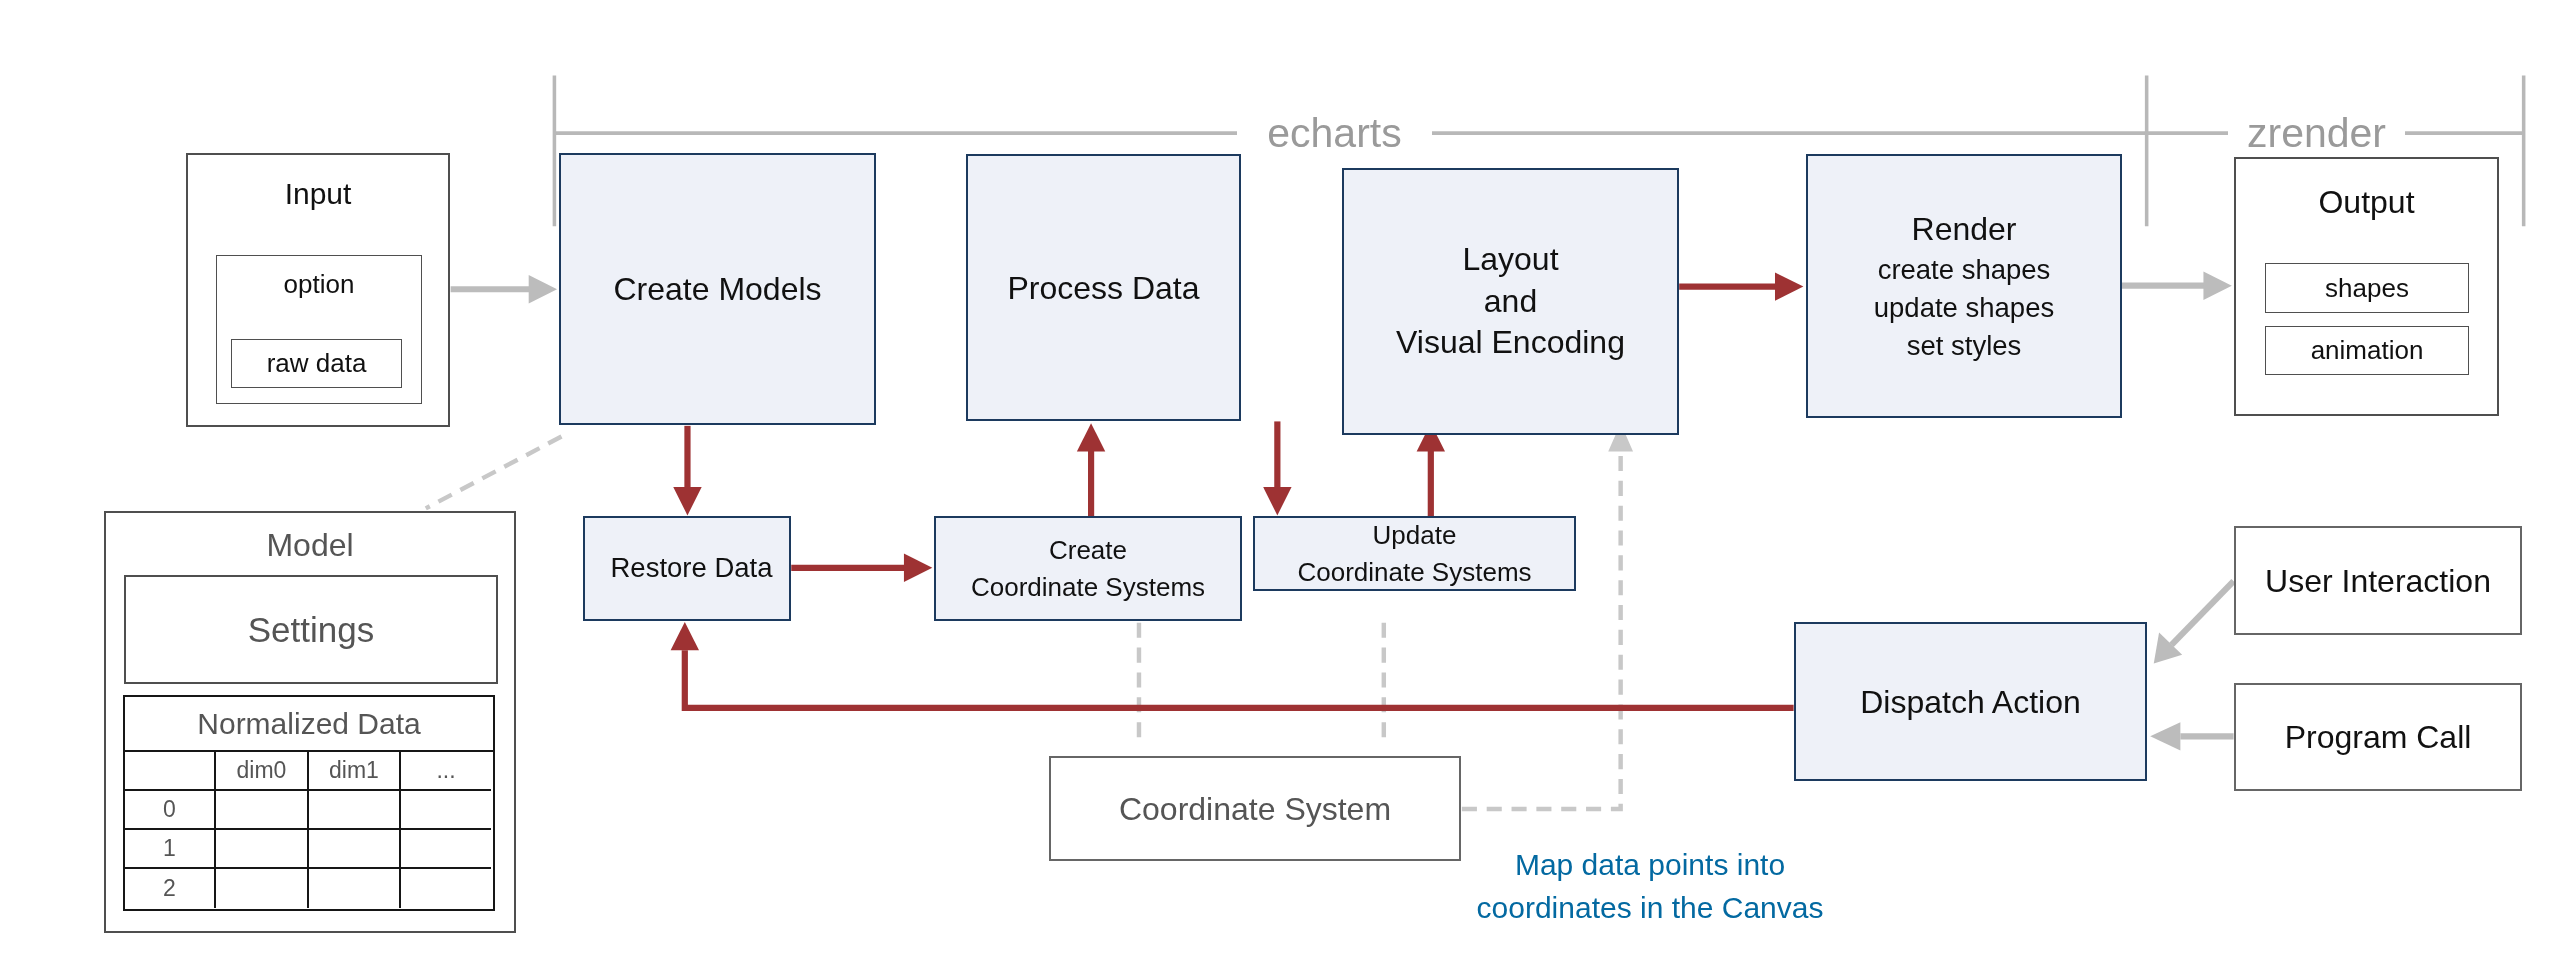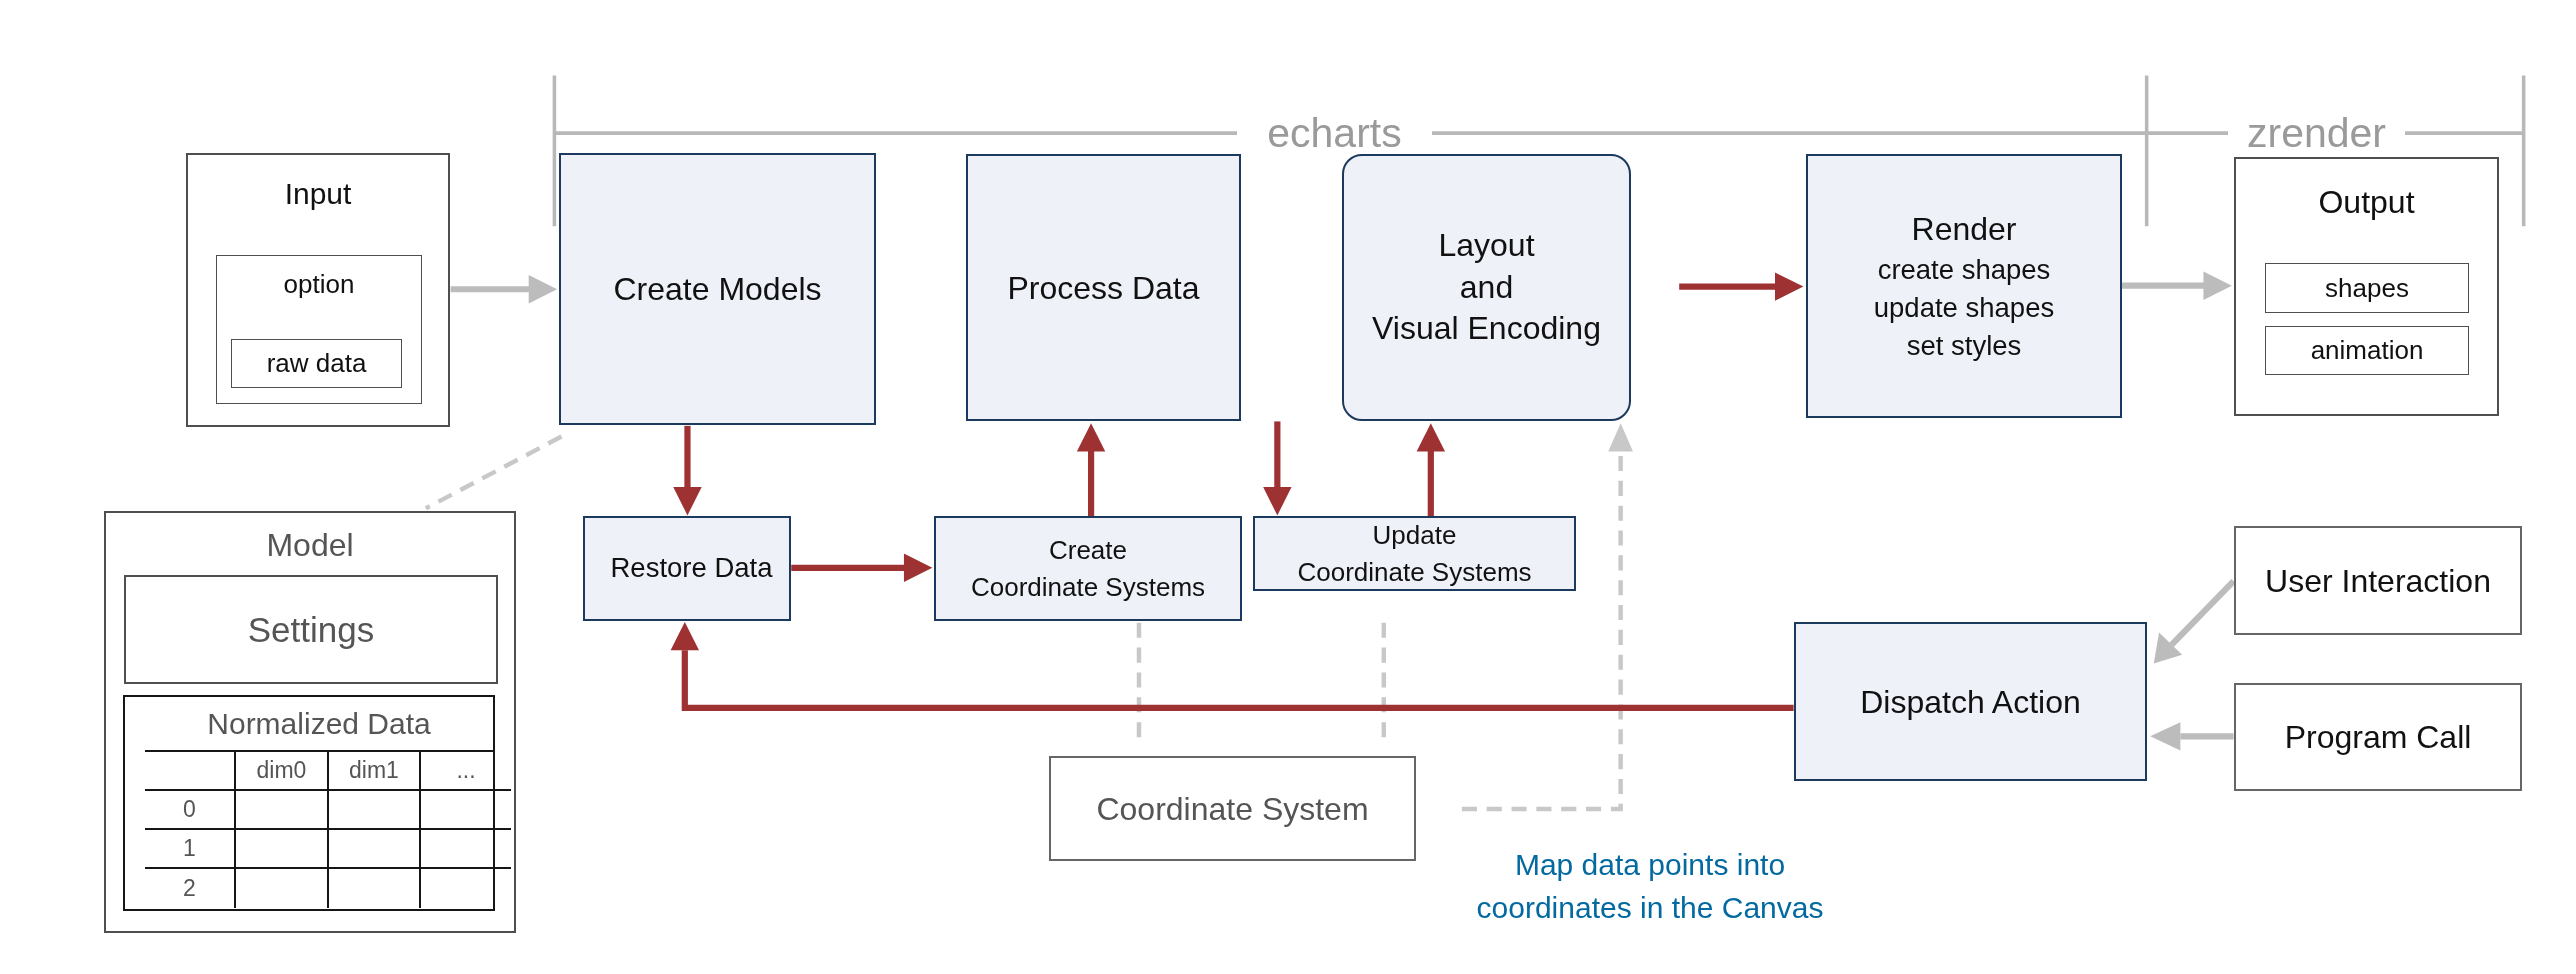--- a/index.html
+++ b/index.html
@@ -11,21 +11,21 @@
   .white{background:#ffffff;border:2.7px solid #4f4f4f;}
   .white-lt{background:#ffffff;border:2.7px solid #666666;}
   .inner{background:#ffffff;border:1.8px solid #4f4f4f;}
   .title-top{justify-content:flex-start;}
   .f36{font-size:32px;} .f34{font-size:30px;} .f31{font-size:27.5px;} .f29{font-size:26px;}
   .gray-text{color:#555;}
   .bracket-label{position:absolute;background:#ffffff;color:#9a9a9a;font-size:41px;
                  text-align:center;line-height:62px;}
   .annot{position:absolute;color:#0369a1;font-size:30px;text-align:center;line-height:43px;}
   
-  .ntable{position:absolute;box-sizing:border-box;border:2.7px solid #161616;background:#fff;padding-left:20px;}
+  .ntable{position:absolute;box-sizing:border-box;border:2.7px solid #161616;background:#fff;}
   .ntable-header{box-sizing:border-box;height:55px;border-bottom:2.7px solid #161616;
                  display:flex;align-items:center;justify-content:center;
                  color:#555;font-size:30px;}
   .ngrid{display:grid;grid-template-columns:91px 93px 92px 90px;grid-auto-rows:39px;}
   .ngrid > div{box-sizing:border-box;border-right:2.7px solid #161616;border-bottom:2.7px solid #161616;
                display:flex;align-items:center;justify-content:center;color:#555;font-size:23px;}
   .ngrid > div:nth-child(4n){border-right:none;}
   .ngrid > div.lastrow{border-bottom:none;}
   svg{position:absolute;left:0;top:0;}
 </style>
@@ -94,21 +94,21 @@
   </div>
 
   <div class="box blue f36" style="left:559px;top:153px;width:317px;height:272px;">
     <div>Create Models</div>
   </div>
 
   <div class="box blue f36" style="left:966px;top:154px;width:275px;height:267px;">
     <div>Process Data</div>
   </div>
 
-  <div class="box blue f36" style="left:1342px;top:154px;width:289px;height:267px;line-height:1.3;border-radius:20px;">
+  <div class="box blue f36" style="left:1342px;top:168px;width:337px;height:267px;line-height:1.3;">
     <div>Layout</div>
     <div>and</div>
     <div>Visual Encoding</div>
   </div>
 
   <div class="box blue" style="left:1806px;top:154px;width:316px;height:264px;line-height:1.38;">
     <div class="f36">Render</div>
     <div class="f31">create shapes</div>
     <div class="f31">update shapes</div>
     <div class="f31">set styles</div>
@@ -140,21 +140,21 @@
     <div>Dispatch Action</div>
   </div>
 
   <div class="box white-lt f36" style="left:2234px;top:526px;width:288px;height:109px;">
     <div>User Interaction</div>
   </div>
   <div class="box white-lt f36" style="left:2234px;top:683px;width:288px;height:108px;">
     <div>Program Call</div>
   </div>
 
-  <div class="box white-lt f36 gray-text" style="left:1049px;top:756px;width:367px;height:105px;">
+  <div class="box white-lt f36 gray-text" style="left:1049px;top:756px;width:412px;height:105px;">
     <div>Coordinate System</div>
   </div>
 
   <div class="annot" style="left:1455px;top:843px;width:390px;">
     <div>Map data points into</div>
     <div>coordinates in the Canvas</div>
   </div>
 
   <div class="box white title-top gray-text" style="left:104px;top:511px;width:412px;height:422px;padding-top:12.4px;">
     <div class="f36">Model</div>

